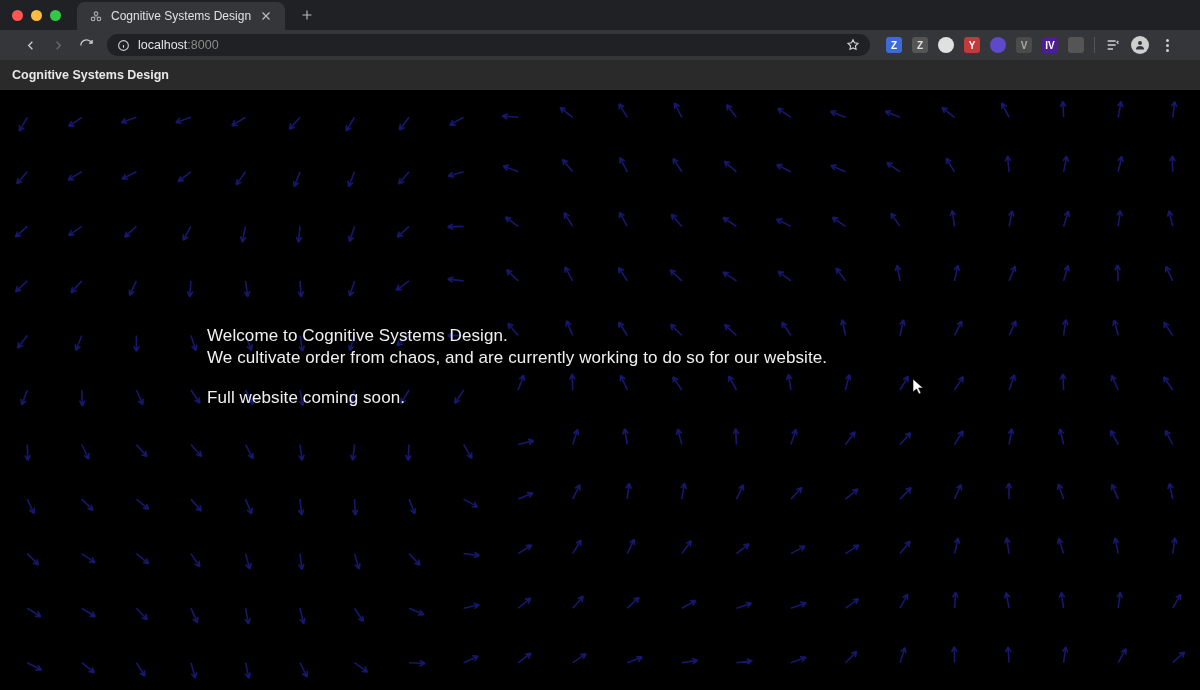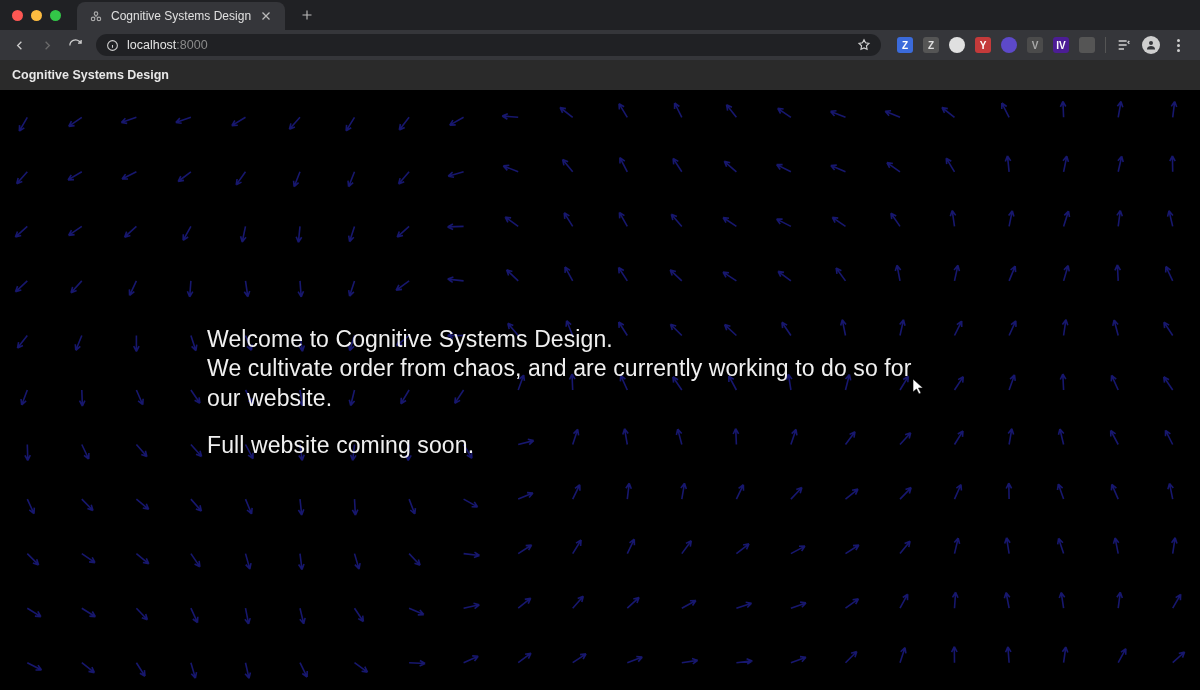--- a/index.html
+++ b/index.html
@@ -57,21 +57,21 @@
       margin-left: 12px;
       cursor: pointer;
       width: 20px; height: 20px;
       display: flex; align-items: center; justify-content: center;
     }
     .address-bar {
       height: 30px;
       background: #35363a;
       display: flex;
       align-items: center;
-      padding: 0 8px;
+      padding: 0 19px;
       gap: 6px;
     }
     .nav-btn {
       width: 22px; height: 22px;
       display: flex; align-items:center; justify-content:center;
       color: #cfcfcf; cursor: pointer;
     }
     .nav-btn.disabled { color: #6b6b6b; cursor: default; }
     .nav-btn svg { width: 15px; height: 15px; }
     .url-field {
@@ -141,21 +141,21 @@
       z-index: 1;
     }
     .vector-field svg { width: 100%; height: 100%; display:block; }
     .hero-text {
       position: absolute;
       z-index: 2;
       left: 207px;
       top: 265px;
       width: 720px;
       color: #f0f0f0;
-      font-size: 23px;
+      font-size: 17px;
       line-height: 1.28;
       letter-spacing: 0.1px;
       font-weight: 400;
     }
     .hero-text p + p { margin-top: 18px; }
     .cursor-pointer {
       position: absolute;
       left: 912px;
       top: 318px;
       z-index: 5;

